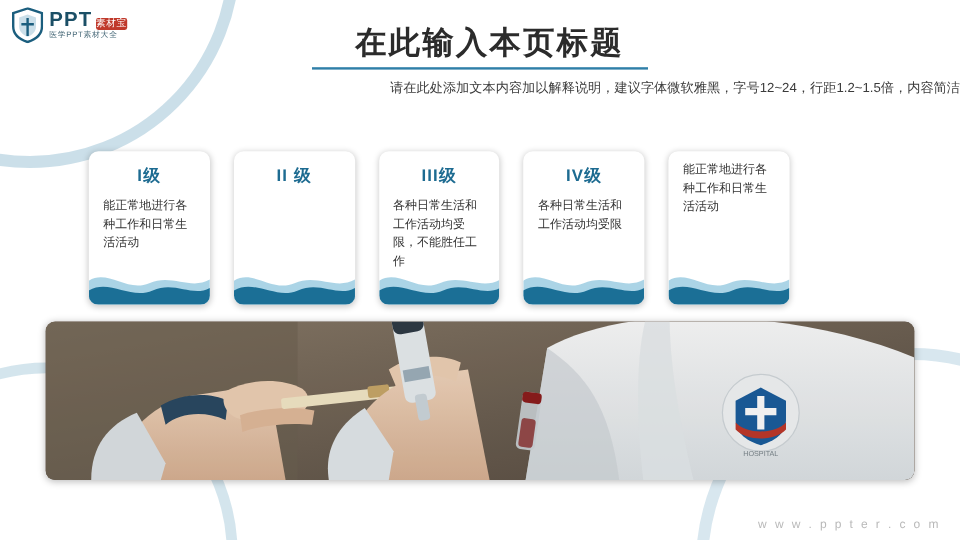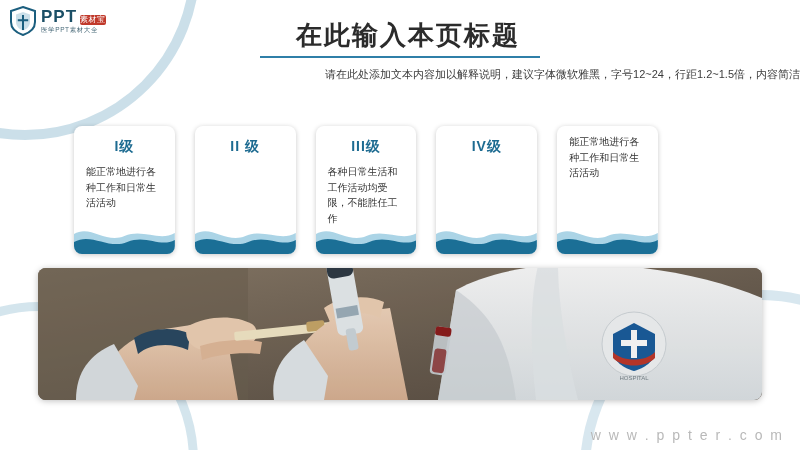--- a/index.html
+++ b/index.html
@@ -184,21 +184,21 @@
     background: #6d5f52;
   }
   .photo svg {
     display: block;
   }
 
   .footer {
     position: absolute;
     right: 16px;
     bottom: 7px;
-    font-size: 14px;
+    font-size: 10px;
     color: #b9b9b9;
     letter-spacing: 2px;
   }
 </style>
 </head>
 <body>
 
 <div class="slide">
 
   <div class="arc-tl"></div>
@@ -252,20 +252,21 @@
       <div class="card-title">III级</div>
       <div class="card-body">各种日常生活和工作活动均受限，不能胜任工作</div>
       <svg class="wave" viewBox="0 0 140 34" preserveAspectRatio="none">
         <path d="M0 14 C22 4, 44 24, 70 16 C96 8, 118 22, 140 13 L140 34 L0 34 Z" fill="#8fc6dd" opacity="0.75"></path>
         <path d="M0 22 C24 12, 48 30, 74 22 C100 14, 120 28, 140 20 L140 34 L0 34 Z" fill="#1b6f96"></path>
       </svg>
     </div>
 
     <div class="card">
       <div class="card-title">IV级</div>
+      <div class="card-body">各种日常生活和工作活动均受限</div>
       <svg class="wave" viewBox="0 0 140 34" preserveAspectRatio="none">
         <path d="M0 14 C22 4, 44 24, 70 16 C96 8, 118 22, 140 13 L140 34 L0 34 Z" fill="#8fc6dd" opacity="0.75"></path>
         <path d="M0 22 C24 12, 48 30, 74 22 C100 14, 120 28, 140 20 L140 34 L0 34 Z" fill="#1b6f96"></path>
       </svg>
     </div>
 
     <div class="card">
       <div class="card-body">能正常地进行各种工作和日常生活活动</div>
       <svg class="wave" viewBox="0 0 140 34" preserveAspectRatio="none">
         <path d="M0 14 C22 4, 44 24, 70 16 C96 8, 118 22, 140 13 L140 34 L0 34 Z" fill="#8fc6dd" opacity="0.75"></path>

